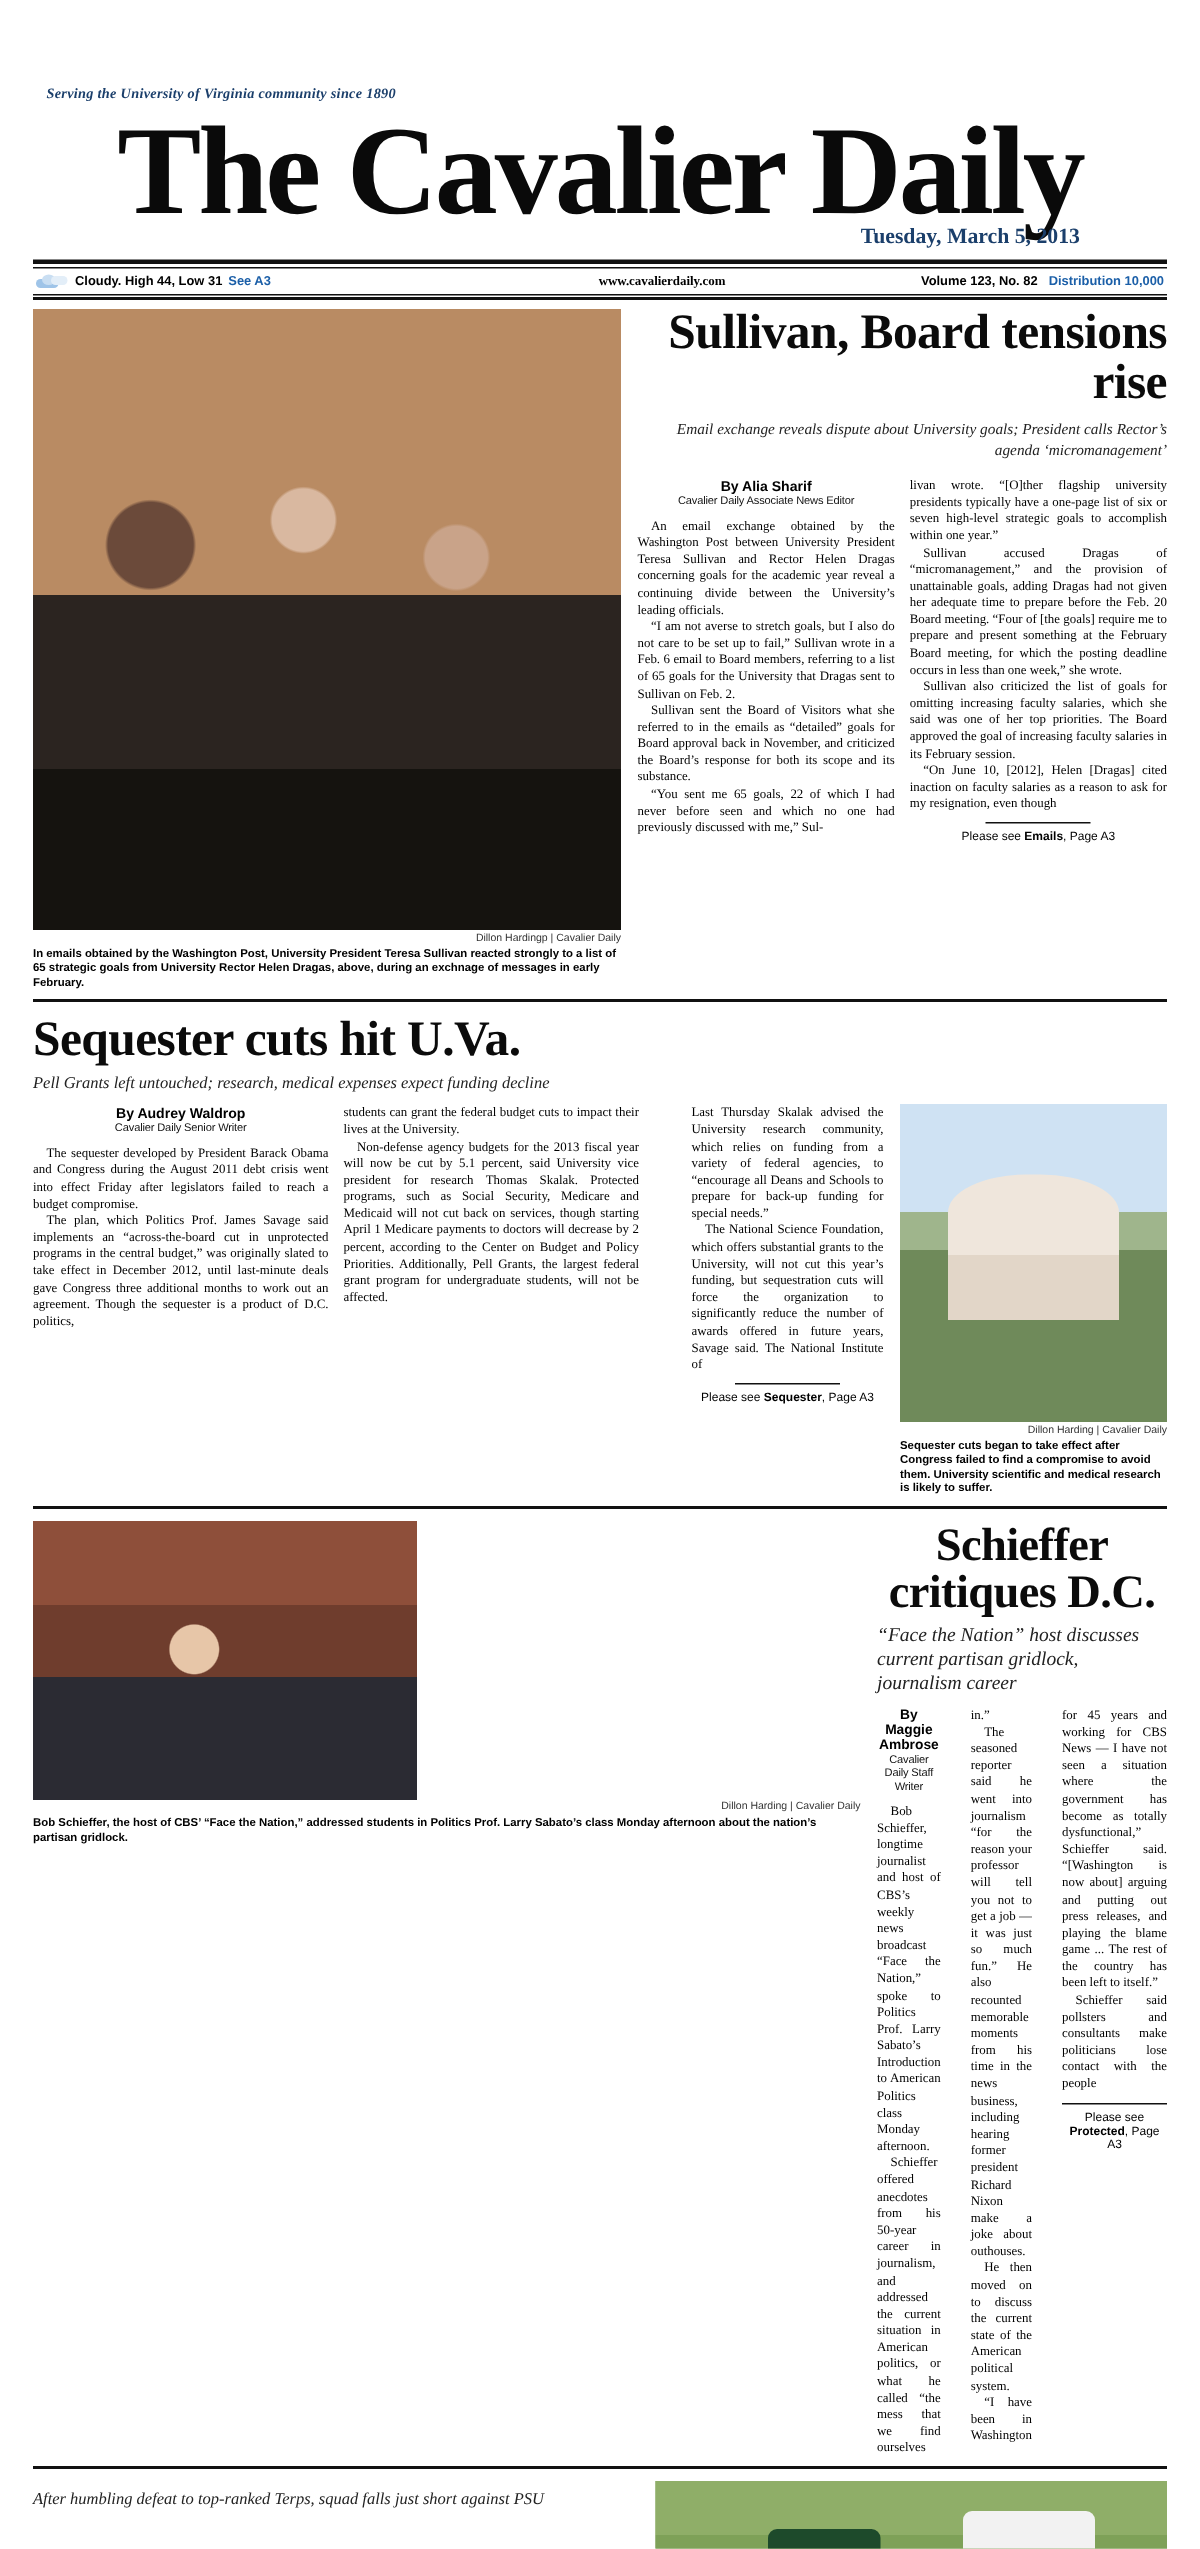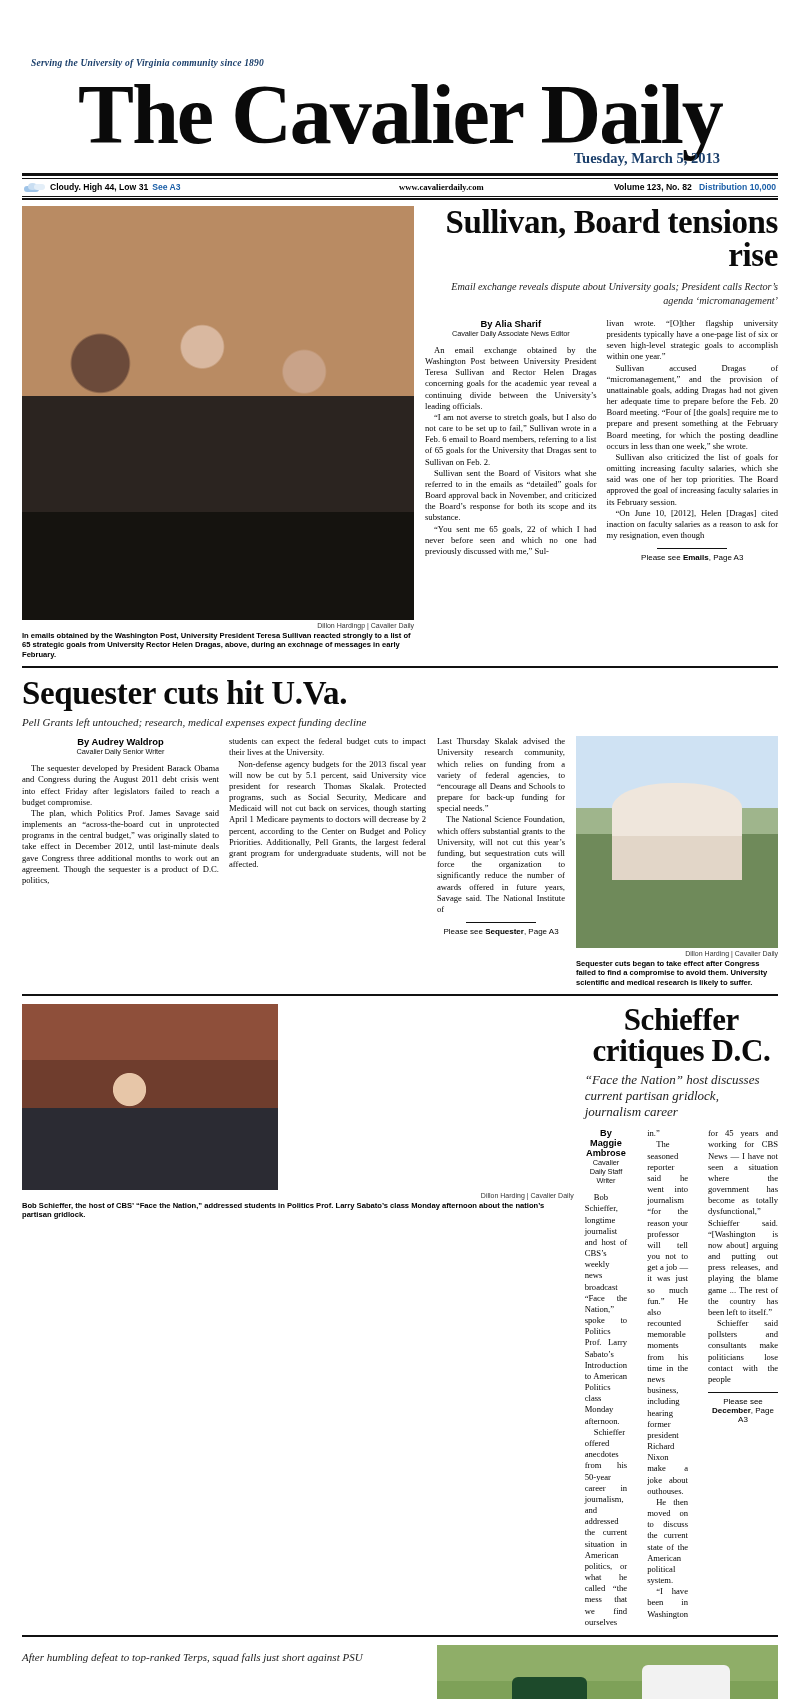--- a/index.html
+++ b/index.html
@@ -229,27 +229,27 @@
         <div>
           <div class="byline" style="font-size:9.4px">By Audrey Waldrop</div>
           <div class="bytitle">Cavalier Daily Senior Writer</div>
           <div class="body-col" style="margin-top:7px">
             <p>The sequester developed by President Barack Obama and Congress during the August 2011 debt crisis went into effect Friday after legislators failed to reach a budget compromise.</p>
             <p>The plan, which Politics Prof. James Savage said implements an “across-the-board cut in unprotected programs in the central budget,” was originally slated to take effect in December 2012, until last-minute deals gave Congress three additional months to work out an agreement. Though the sequester is a product of D.C. politics,</p>
           </div>
         </div>
         <div>
           <div class="body-col">
-            <p class="noind">students can expect the federal budget cuts to impact their lives at the University.</p>
+            <p class="noind">students can grant the federal budget cuts to impact their lives at the University.</p>
             <p>Non-defense agency budgets for the 2013 fiscal year will now be cut by 5.1 percent, said University vice president for research Thomas Skalak. Protected programs, such as Social Security, Medicare and Medicaid will not cut back on services, though starting April 1 Medicare payments to doctors will decrease by 2 percent, according to the Center on Budget and Policy Priorities. Additionally, Pell Grants, the largest federal grant program for undergraduate students, will not be affected.</p>
           </div>
         </div>
       </div>
       <div class="seq-right">
-        <div style="display:flex; gap:11px;">
+        <div style="display:flex; gap:11px;margin-left:24px;">
           <div style="width:128px">
             <div class="body-col">
               <p class="noind">Last Thursday Skalak advised the University research community, which relies on funding from a variety of federal agencies, to “encourage all Deans and Schools to prepare for back-up funding for special needs.”</p>
               <p>The National Science Foundation, which offers substantial grants to the University, will not cut this year’s funding, but sequestration cuts will force the organization to significantly reduce the number of awards offered in future years, Savage said. The National Institute of</p>
             </div>
             <div class="jump">
               <div class="jumprule"></div>
               <span>Please see</span>
               <b>Sequester</b><span>, Page A3</span>
             </div>
@@ -293,21 +293,21 @@
           </div>
         </div>
         <div>
           <div class="body-col">
             <p class="noind">for 45 years and working for CBS News — I have not seen a situation where the government has become as totally dysfunctional,” Schieffer said. “[Washington is now about] arguing and putting out press releases, and playing the blame game ... The rest of the country has been left to itself.”</p>
             <p>Schieffer said pollsters and consultants make politicians lose contact with the people</p>
           </div>
           <div class="jump">
             <div class="jumprule"></div>
             <span>Please see</span>
-            <b>December</b><span>, Page A3</span>
+            <b>Protected</b><span>, Page A3</span>
           </div>
         </div>
       </div>
     </div>
   </div>
 
   <div class="hr-sec"></div>
 
   <div>
     <div class="cav-wrap">

